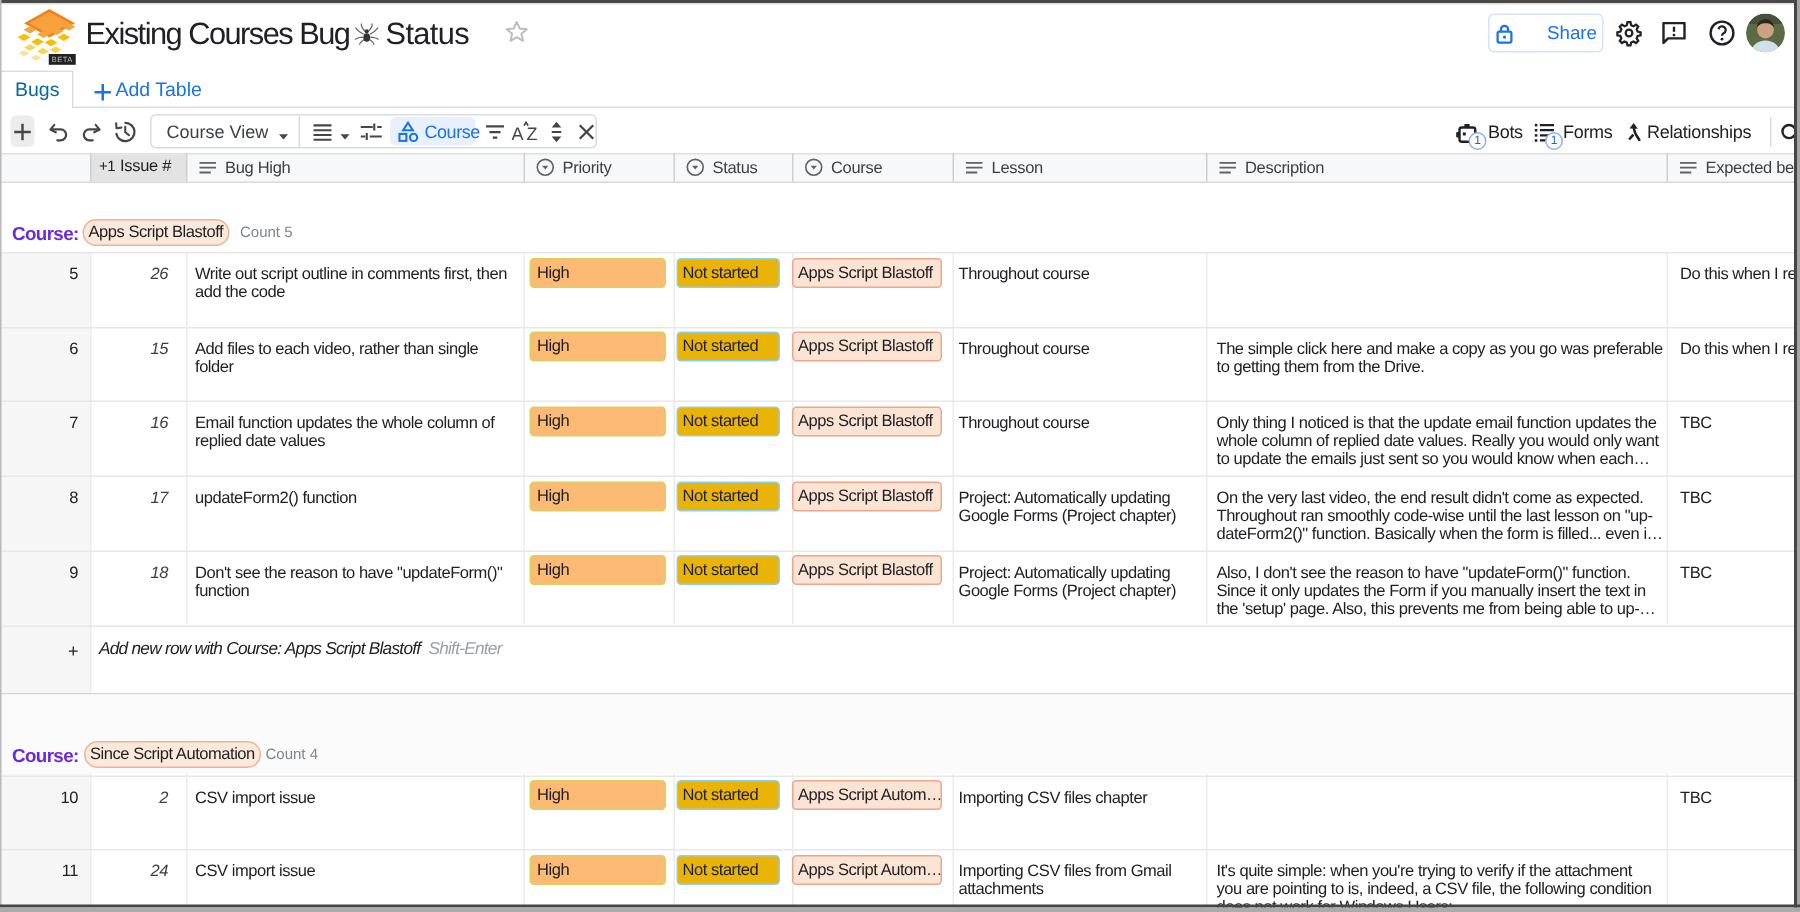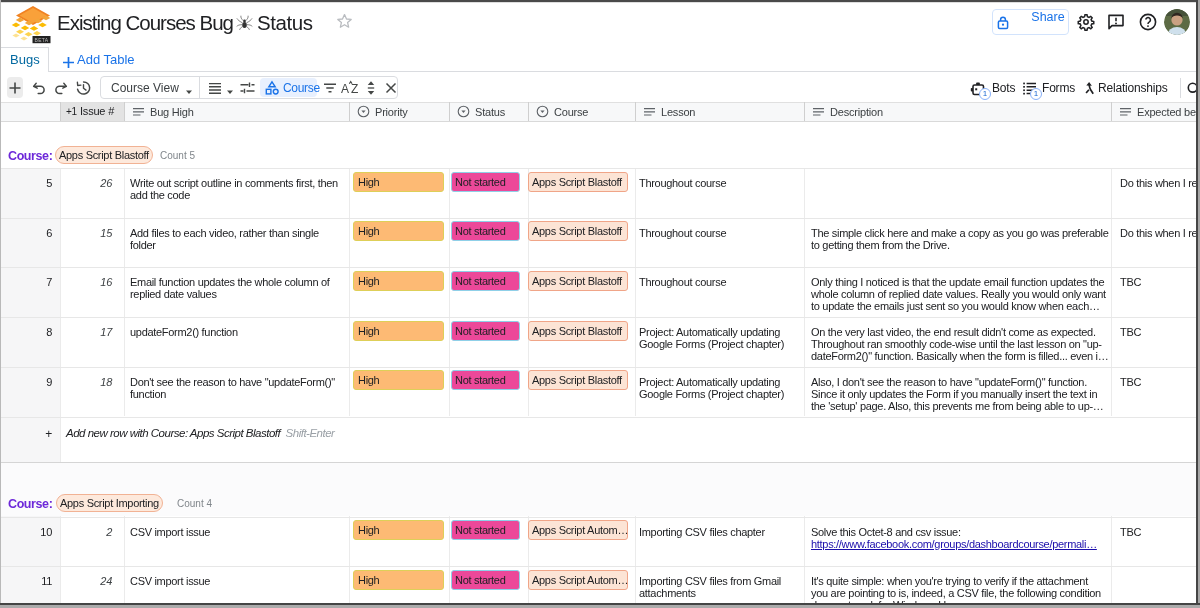--- a/index.html
+++ b/index.html
@@ -4,21 +4,21 @@
 html,body{width:1200px;height:608px;overflow:hidden}
 body{font-family:"Liberation Sans",sans-serif;background:#fff;position:relative;color:#202124;transform:translateZ(0);will-change:transform}
 .abs{position:absolute}
 .ln{white-space:nowrap;overflow:hidden}
 .cell{position:absolute;top:8px;font-size:11px;line-height:12px;letter-spacing:-0.3px;color:#202124;overflow:hidden}
 .row{position:absolute;left:0;width:1197px;border-top:1px solid #e7e7e7}
 .rnum{position:absolute;left:0;width:52px;top:8px;text-align:right;font-size:11px;letter-spacing:-0.3px;color:#202124}
 .inum{position:absolute;left:60px;width:52px;top:8px;text-align:right;font-size:11px;letter-spacing:-0.3px;font-style:italic;color:#3c4043}
 .pill{position:absolute;top:2.5px;height:20px;border-radius:3px;font-size:11px;letter-spacing:-0.3px;line-height:18px;padding-left:4px;white-space:nowrap;overflow:hidden;border:1px solid}
 .yellow{background:#fdba74;border-color:#decf58}
-.blue{background:#ec4899;border-color:#8fd0e8;padding-left:3px}
+.blue{background:#eab308;border-color:#8fd0e8;padding-left:3px}
 .peach{background:#fce4d5;border-color:#f0a588;padding-left:3px}
 .gpill{position:absolute;height:18px;border-radius:9px;font-size:11px;letter-spacing:-0.3px;line-height:16px;padding:0 3px;background:#fde9dc;border:1px solid #f1b294;color:#202124}
 .glabel{position:absolute;font-size:12.5px;letter-spacing:-0.4px;font-weight:bold;color:#6d28d9}
 .gcount{position:absolute;font-size:10px;color:#80868b}
 .hcell{position:absolute;top:102px;height:19px;font-size:11px;letter-spacing:-0.2px;color:#3c4043;display:flex;align-items:center;gap:5px;padding-left:8px;white-space:nowrap}
 .vline{position:absolute;width:1px;background:#ebebeb}
 .link{color:#1a0dab;text-decoration:underline}
 .tico{display:inline-flex;align-items:center;justify-content:center}
 .tbtxt{font-size:12px;letter-spacing:-0.2px;color:#202124}
 .badge{position:absolute;width:12px;height:12px;border-radius:50%;background:#fff;border:1.3px solid #88b0f8;color:#1967d2;font-size:8px;text-align:center;line-height:9.8px}
@@ -62,21 +62,21 @@
 <path d="M6.2 9.7 C3.2 9.7 2 10.2 0.7 11.4"></path>
         <path d="M10.8 9.7 C13.8 9.7 15 10.2 16.3 11.4"></path>
 <path d="M6.6 11.4 C4.7 12.8 4 13.6 3.6 14.9"></path>
         <path d="M10.4 11.4 C12.3 12.8 13 13.6 13.4 14.9"></path>
 </g>
     </svg></div>
 <div class="abs" style="left:257px;top:10px;font-size:20.5px;line-height:26px;letter-spacing:-0.4px;color:#202124;white-space:nowrap">Status</div>
 <div class="abs" style="left:336px;top:13px"><svg width="17" height="17" viewBox="0 0 17 17" xmlns="http://www.w3.org/2000/svg">
       <path d="M8.5 1.6 l2 4.4 4.7.45 -3.6 3.1 1.05 4.65 L8.5 11.75 4.35 14.2 5.4 9.55 1.8 6.45 l4.7-.45 Z" fill="none" stroke="#b9bcc0" stroke-width="1.3" stroke-linejoin="round"></path>
     </svg></div>
-<div class="abs" style="left:992px;top:9px;width:77px;height:26px;border:1px solid #d2e3fc;border-radius:4px;display:flex;justify-content:center;gap:21px">
+<div class="abs" style="left:992px;top:9px;width:77px;height:26px;border:1px solid #d2e3fc;border-radius:4px;display:flex;align-items:center;justify-content:center;gap:21px">
     <span class="tico">
       <svg width="14" height="15" viewBox="0 0 14 15" xmlns="http://www.w3.org/2000/svg">
         <rect x="2.4" y="6" width="9.2" height="7.4" rx="1.2" fill="none" stroke="#1a73e8" stroke-width="1.5"></rect>
         <path d="M4.6 6 V4.6 a2.4 2.4 0 0 1 4.8 0 V6" fill="none" stroke="#1a73e8" stroke-width="1.5"></path>
         <circle cx="7" cy="9.7" r="1.1" fill="#1a73e8"></circle>
       </svg>
     </span>
     <span style="color:#1a73e8;font-size:12.5px">Share</span>
   </div>
 <div class="abs" style="left:1076px;top:12px"><svg width="20" height="20" viewBox="0 0 20 20" xmlns="http://www.w3.org/2000/svg">
@@ -393,21 +393,21 @@
       <div class="ln">TBC</div>
     </div>
   </div>
 <div class="row" style="top:416.5px;height:46px">
     <div class="rnum" style="font-size:12px;top:9px">+</div>
     <div class="abs" style="left:66px;top:9px;font-size:11.5px;letter-spacing:-0.5px;font-style:italic;color:#202124;white-space:nowrap">Add new row with Course: Apps Script Blastoff&nbsp; <span style="color:#9aa0a6">Shift-Enter</span></div>
   </div>
 <div class="abs" style="left:0;top:462px;width:1197px;height:1px;background:#d5d5d5"></div>
 <div class="abs" style="left:0;top:463px;width:1197px;height:53px;background:#fbfbfc"></div>
 <div class="glabel" style="left:8px;top:497px">Course:</div>
-<div class="gpill" style="left:56px;top:494px">Apps Script Importing</div>
+<div class="gpill" style="left:56px;top:494px">Since Script Automation</div>
 <div class="gcount" style="left:177px;top:498px">Count 4</div>
 <div class="abs" style="left:0;top:516px;width:60px;height:88px;background:#f6f6f7"></div>
 <div class="vline" style="left:60px;top:516px;height:88px"></div>
 <div class="vline" style="left:124px;top:516px;height:88px"></div>
 <div class="vline" style="left:349px;top:516px;height:88px"></div>
 <div class="vline" style="left:449px;top:516px;height:88px"></div>
 <div class="vline" style="left:528px;top:516px;height:88px"></div>
 <div class="vline" style="left:635px;top:516px;height:88px"></div>
 <div class="vline" style="left:804px;top:516px;height:88px"></div>
 <div class="vline" style="left:1111px;top:516px;height:88px"></div>
@@ -416,24 +416,20 @@
     <div class="inum">2</div>
     <div class="cell" style="left:130px;width:216px">
       <div class="ln ">CSV import issue</div>
     </div>
     <div class="pill yellow" style="left:353px;width:91px">High</div>
     <div class="pill blue" style="left:451px;width:69px">Not started</div>
     <div class="pill peach" style="left:528px;width:100px">Apps Script Autom…</div>
     <div class="cell" style="left:639px;width:160px">
       <div class="ln ">Importing CSV files chapter</div>
     </div>
-    <div class="cell" style="left:811px;width:298px">
-      <div class="ln ">Solve this Octet-8 and csv issue:</div>
-      <div class="ln"><span class="link">https://www.facebook.com/groups/dashboardcourse/permali…</span></div>
-    </div>
     <div class="cell" style="left:1120px;width:77px">
       <div class="ln">TBC</div>
     </div>
   </div>
 <div class="row" style="top:566.2px;height:49.7px">
     <div class="rnum">11</div>
     <div class="inum">24</div>
     <div class="cell" style="left:130px;width:216px">
       <div class="ln ">CSV import issue</div>
     </div>

